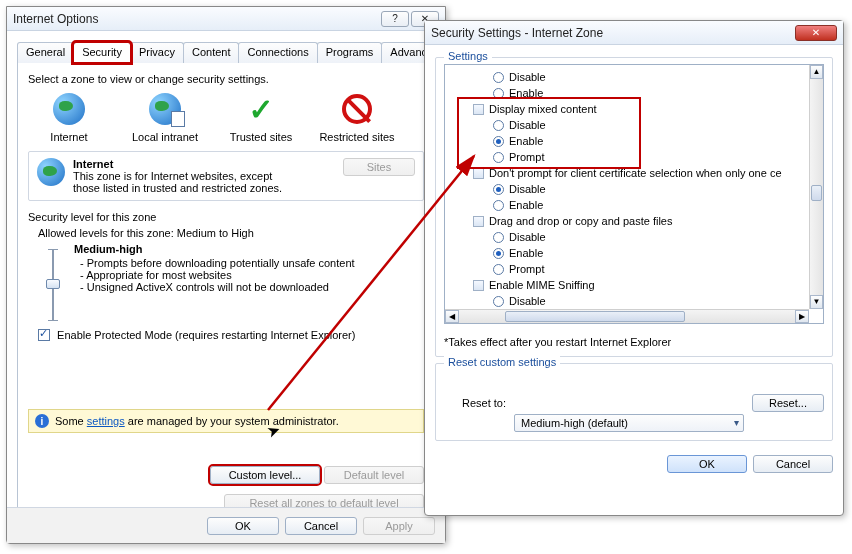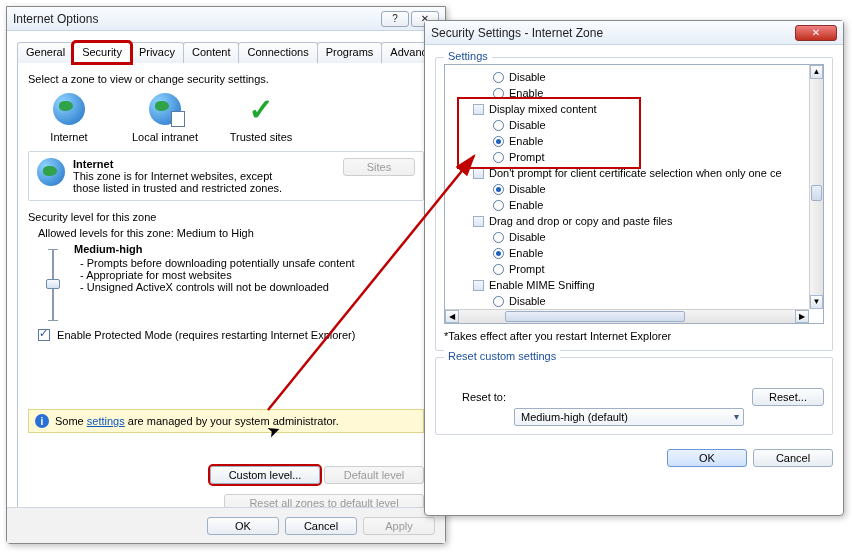--- a/index.html
+++ b/index.html
@@ -129,21 +129,21 @@
   .tree-sub{padding-left:42px;}
   .tree-head{padding-left:22px;}
   .hscroll{position:absolute;left:0;right:14px;bottom:0;height:14px;background:linear-gradient(#f4f4f4,#e4e4e4);border-top:1px solid #cfcfcf;}
   .hscroll .arrow{width:14px;height:13px;background:linear-gradient(#fdfdfd,#dfe6ef);border:1px solid #aab8cc;position:absolute;top:0;font-size:8px;text-align:center;line-height:11px;}
   .hscroll .arrowL{left:0;} .hscroll .arrowR{right:0;}
   .hscroll .thumb{position:absolute;left:60px;top:1px;height:11px;width:180px;background:linear-gradient(#eaf0f8,#cfdaec);border:1px solid #9fb0c6;border-radius:2px;}
   .vscroll{position:absolute;right:0;top:0;bottom:14px;width:14px;background:linear-gradient(90deg,#f4f4f4,#e4e4e4);border-left:1px solid #cfcfcf;}
   .vscroll .varrow{height:14px;width:13px;background:linear-gradient(#fdfdfd,#dfe6ef);border:1px solid #aab8cc;font-size:8px;text-align:center;line-height:11px;}
   .vscroll .varrowT{position:absolute;top:0;} .vscroll .varrowB{position:absolute;bottom:0;}
   .vscroll .vthumb{position:absolute;top:120px;left:1px;width:11px;height:16px;background:linear-gradient(#eaf0f8,#cfdaec);border:1px solid #9fb0c6;border-radius:2px;}
-  .note{margin-top:6px;font-size:11px;}
+  .note{margin-top:12px;font-size:11px;}
   .reset-row{display:flex;align-items:center;gap:8px;margin-top:4px;padding-left:18px;}
   .combo{flex:1;border:1px solid #9fb0c6;background:linear-gradient(#fdfdfd,#eef2f8);padding:2px 18px 2px 6px;position:relative;border-radius:2px;margin-top:40px;}
   .combo::after{content:"▾";position:absolute;right:4px;top:2px;color:#3a5a88;font-size:10px;}
   .right-bottom{display:flex;justify-content:flex-end;gap:6px;margin-top:14px;}
   .btn.primary{background:linear-gradient(#eaf3ff,#cfe2fb);border-color:#6a96d6;}
   
   .arrow-anno{position:absolute;pointer-events:none;}
   .cursor-arrow{position:absolute;left:267px;top:421px;font-size:16px;color:#000;transform:rotate(-20deg);pointer-events:none;}
   .redbox2{outline:2px solid #c00000;}
 </style>
@@ -181,20 +181,26 @@
                 <div class="doc"></div>
               </div>
             </div>
           <div>Local intranet</div>
         </div>
         <div class="zone-item">
           <div class="icon">
               <div class="check">✓</div>
             </div>
           <div>Trusted sites</div>
+        </div>
+        <div class="zone-item">
+          <div class="icon">
+              <div class="nocircle"></div>
+            </div>
+          <div>Restricted sites</div>
         </div>
       </div>
       <div class="zone-desc-box">
         <div class="globe"></div>
         <div style="flex:1">
           <div style="font-weight:bold">Internet</div>
           <div style="max-width:220px;">This zone is for Internet websites, except those listed in trusted and restricted zones.</div>
         </div>
         <div class="btn disabled" style="align-self:flex-start;">Sites</div>
       </div>

